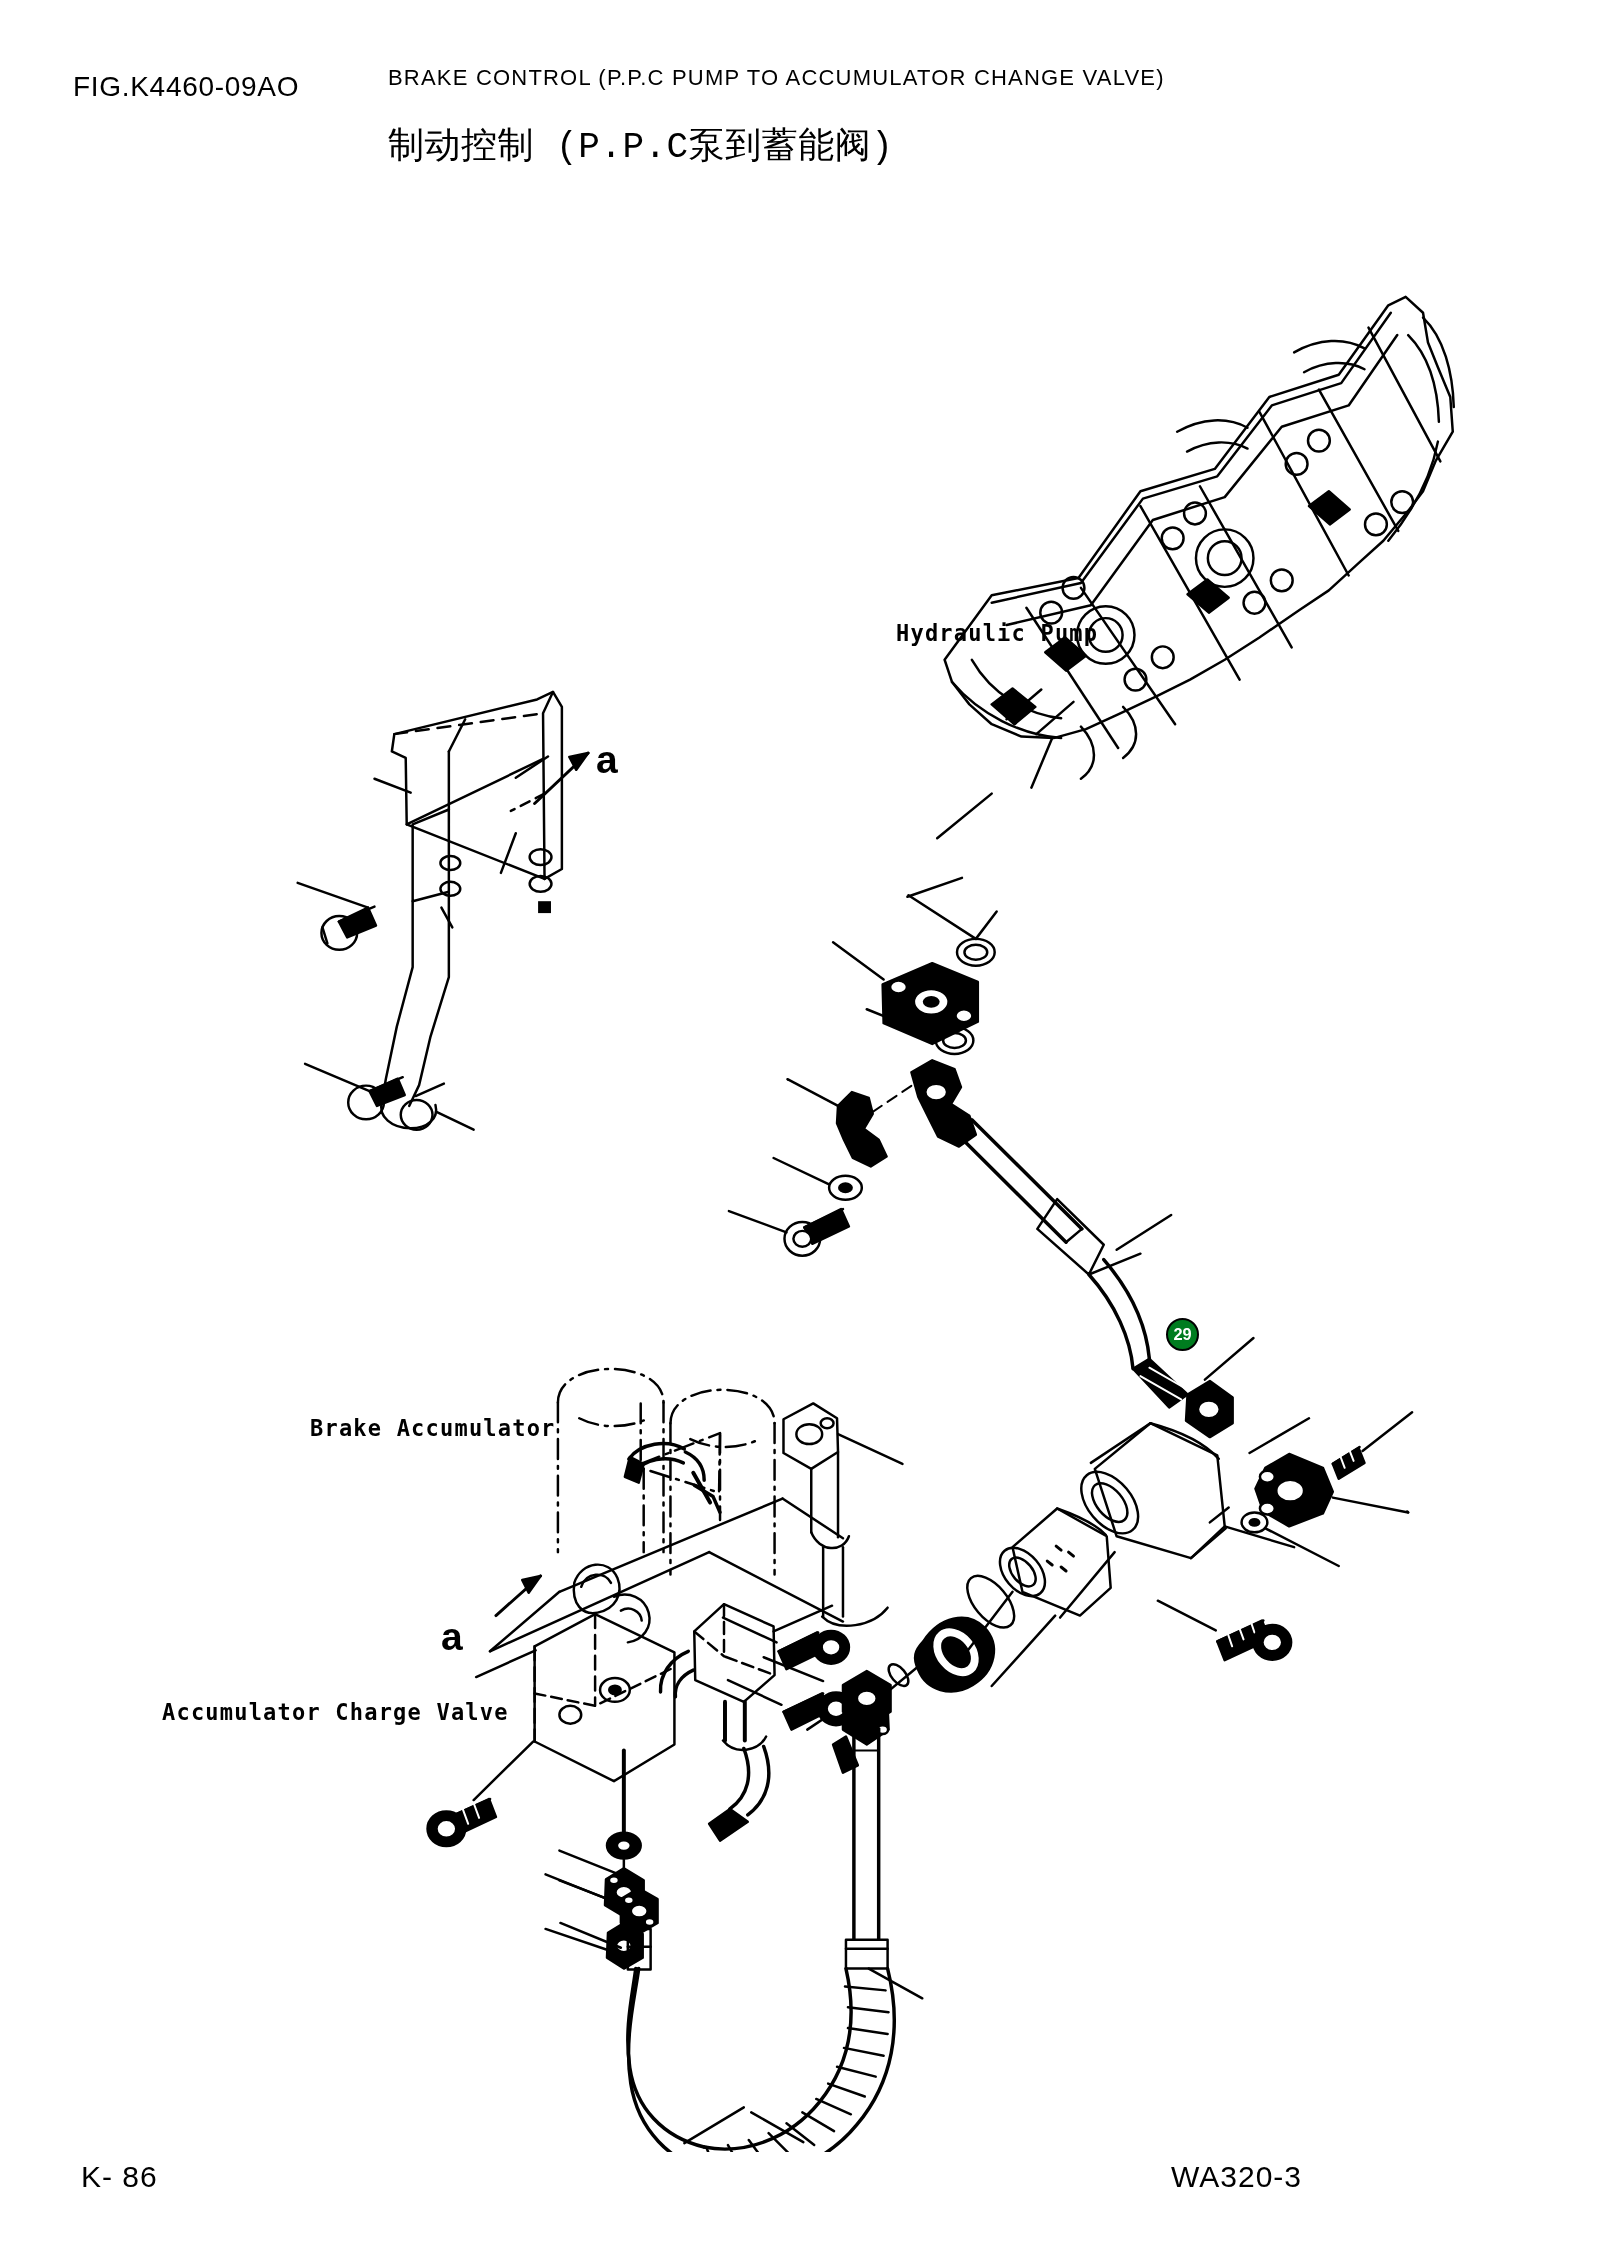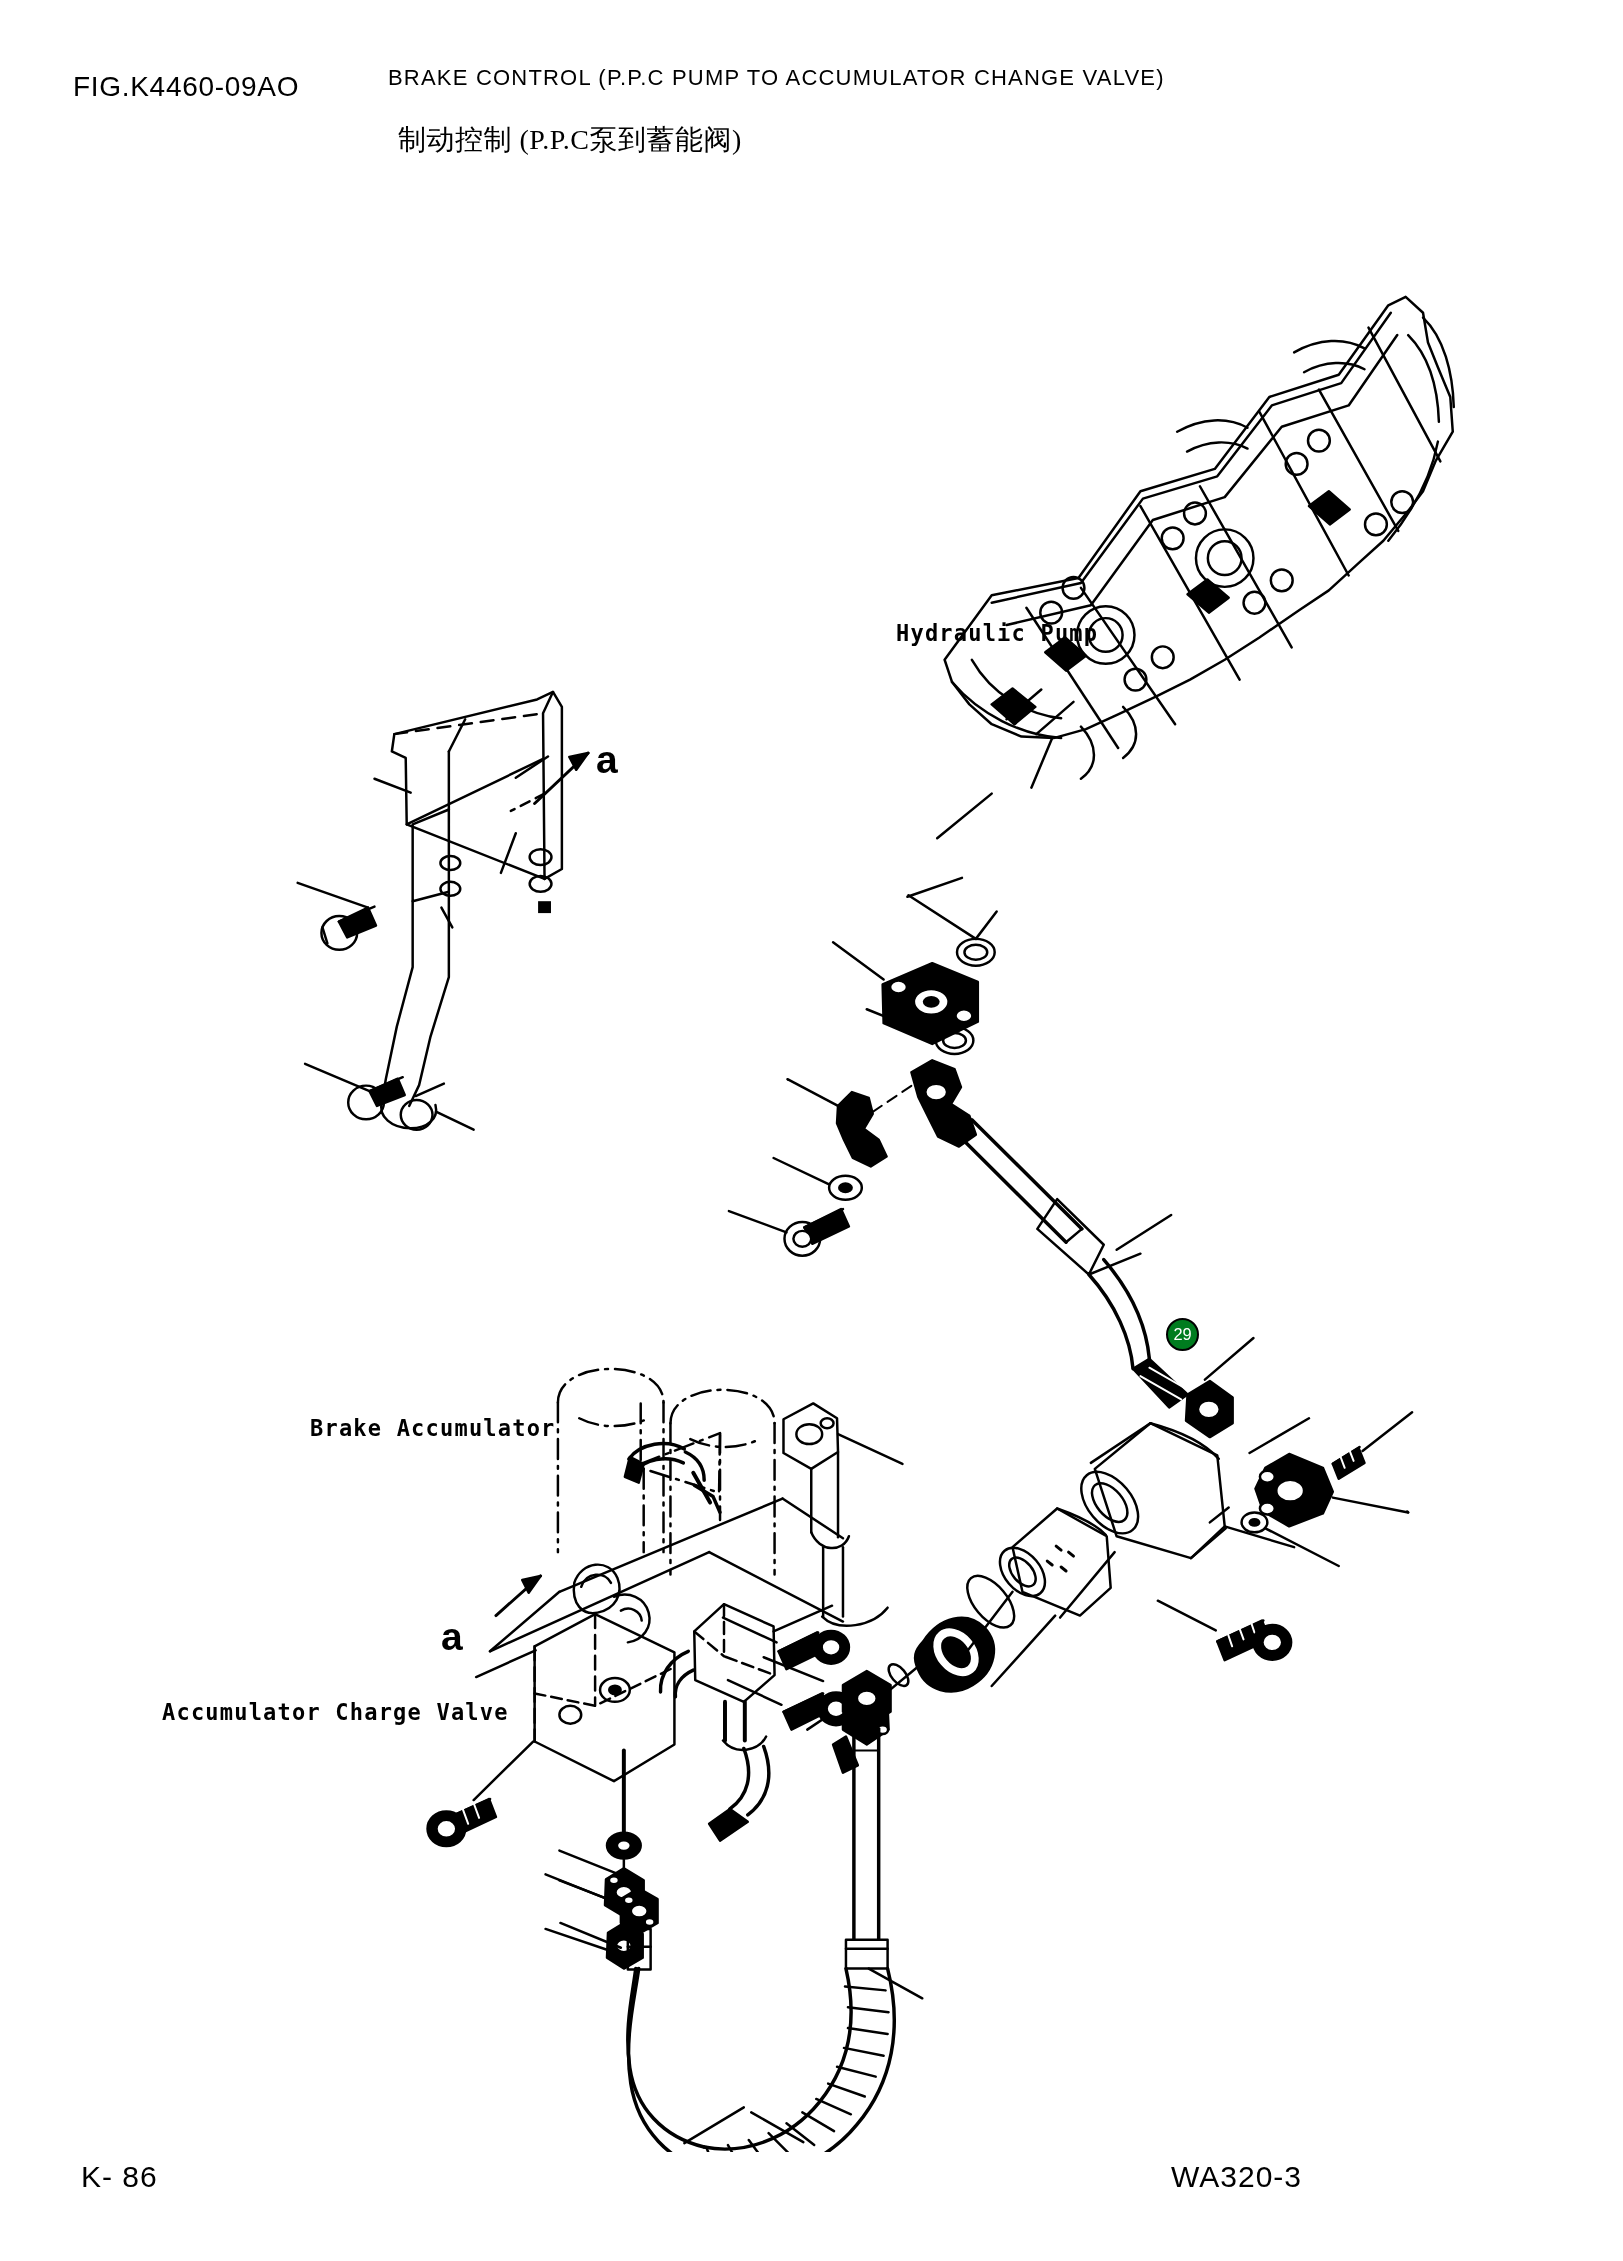--- a/index.html
+++ b/index.html
@@ -43,25 +43,24 @@
     left: 388px;
     top: 65px;
     font-size: 22px;
     letter-spacing: 1.2px;
     white-space: nowrap;
   }
   .title-zh {
     position: absolute;
     left: 388px;
     top: 121px;
-    font-size: 28px;
+    font-size: 36px;
     letter-spacing: 0.5px;
     white-space: nowrap;
-    font-family: Liberation Serif, serif;
-    margin-left: 10px;
+    font-family: Liberation Mono, monospace;
   }
 
   
   #footer {
     position: absolute;
     left: 8px;
     top: 2160px;
     width: 1373px;
     height: 79px;
   }
@@ -105,20 +104,21 @@
     border-radius: 50%;
     border: 2.5px solid #000000;
     box-sizing: border-box;
     display: flex;
     align-items: center;
     justify-content: center;
     font-size: 16.4px;
     line-height: 1;
     color: #ffffff;
     font-family: "Liberation Sans", "DejaVu Sans", sans-serif;
+    font-weight: bold;
   }
 
   
   .dlabel {
     position: absolute;
     font-size: 22px;
     letter-spacing: 1.2px;
     white-space: nowrap;
     font-weight: bold;
     font-family: "DejaVu Sans Mono", "Liberation Mono", monospace;

